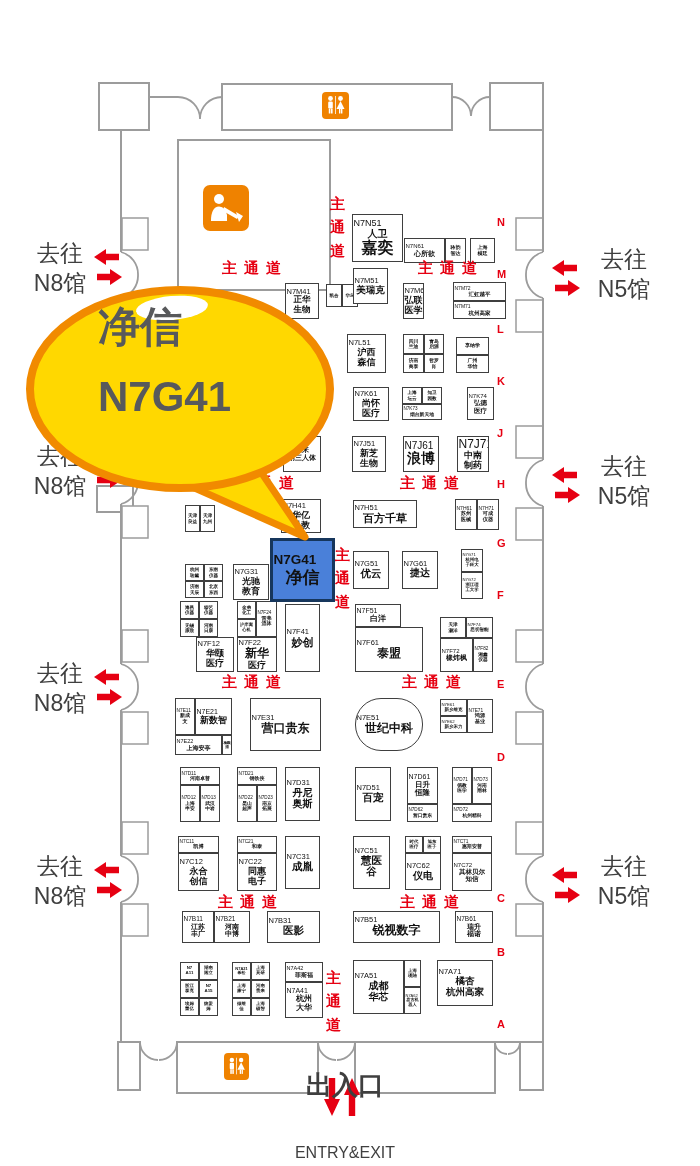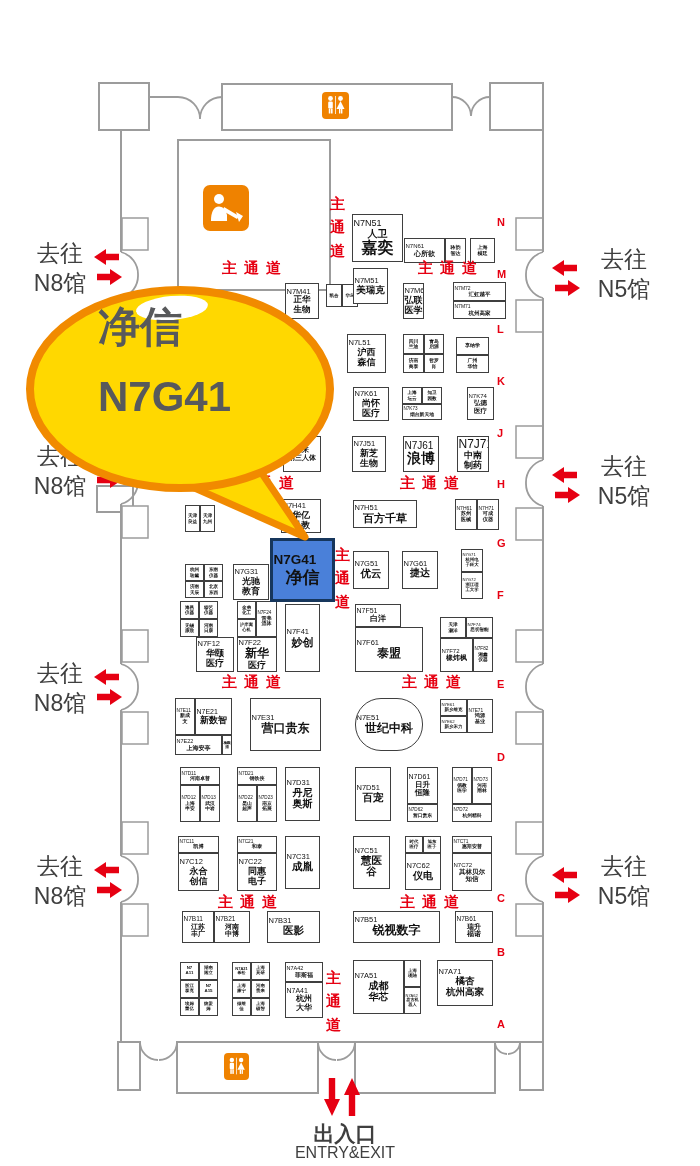--- a/index.html
+++ b/index.html
@@ -21,22 +21,22 @@
   .gate{position:absolute;color:#3f3f3f;font-size:23px;line-height:30px;text-align:center;
         width:76px;z-index:3;}
   .arr{position:absolute;background:#e60012;z-index:3;}
   .arr.left {width:25px;height:16px;clip-path:polygon(100% 30%,48% 30%,48% 0,0 50%,48% 100%,48% 70%,100% 70%);}
   .arr.right{width:25px;height:16px;clip-path:polygon(0 30%,52% 30%,52% 0,100% 50%,52% 100%,52% 70%,0 70%);}
   .arr.down {width:16px;height:38px;clip-path:polygon(30% 0,70% 0,70% 55%,100% 55%,50% 100%,0 55%,30% 55%);}
   .arr.up   {width:16px;height:38px;clip-path:polygon(50% 0,100% 45%,70% 45%,70% 100%,30% 100%,30% 45%,0 45%);}
   .conf-label{position:absolute;left:248px;top:180px;color:#3f3f3f;font-size:15px;
               line-height:19px;text-align:center;width:78px;z-index:2;}
   .icon-box{position:absolute;background:#ef8200;border-radius:4px;z-index:2;}
-  .entry-cn{position:absolute;left:285px;top:1120px;width:120px;text-align:center;
-            color:#3f3f3f;font-size:21px;font-weight:600;z-index:3;}
+  .entry-cn{position:absolute;left:285px;top:1068px;width:120px;text-align:center;
+            color:#3f3f3f;font-size:26px;font-weight:600;z-index:3;}
   .entry-en{position:absolute;left:275px;top:1144px;width:140px;text-align:center;
             color:#3f3f3f;font-size:16px;z-index:3;}
   .bubble{position:absolute;left:10px;top:281px;width:340px;height:274px;z-index:40;}
   .bubble .t{position:absolute;color:#58595b;font-size:42px;font-weight:600;z-index:41;}
 </style>
 </head>
 <body>
 
 <div class="stage">
 

